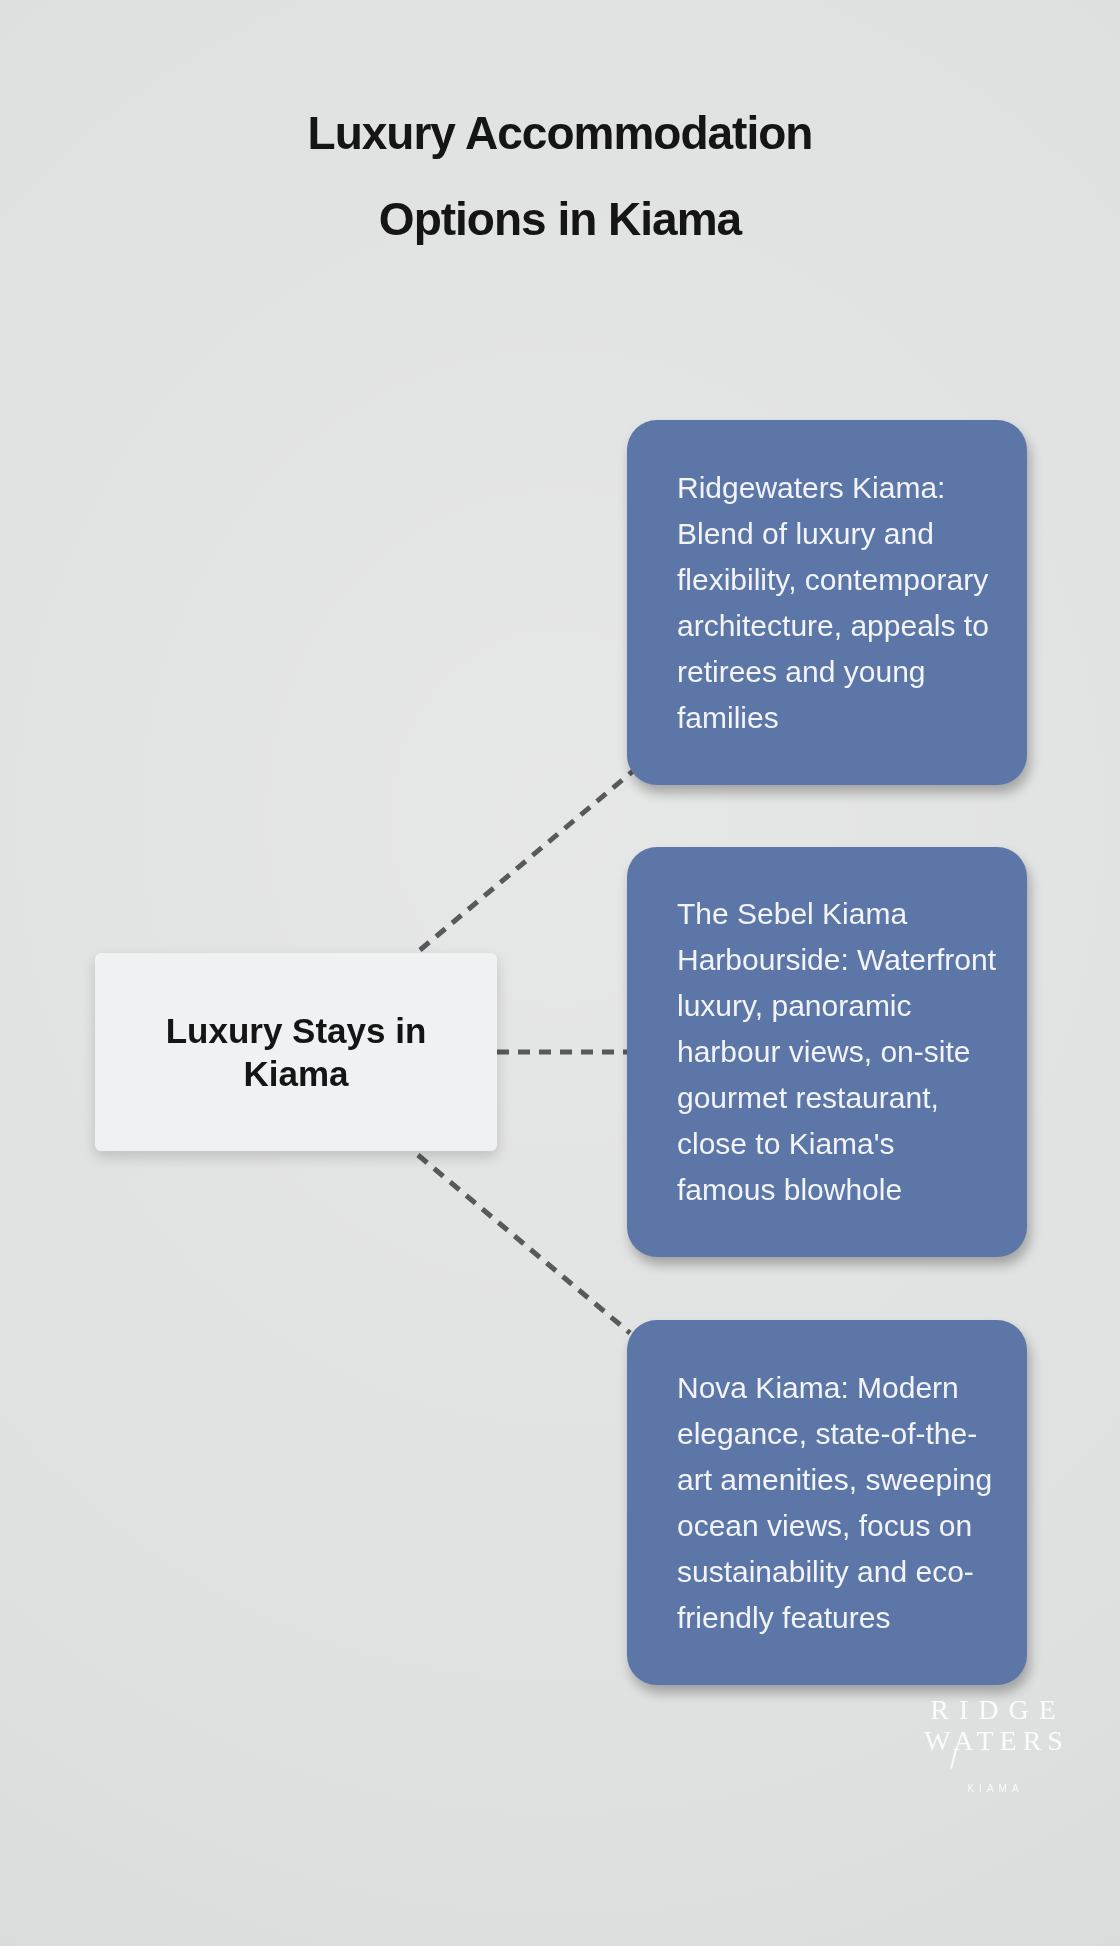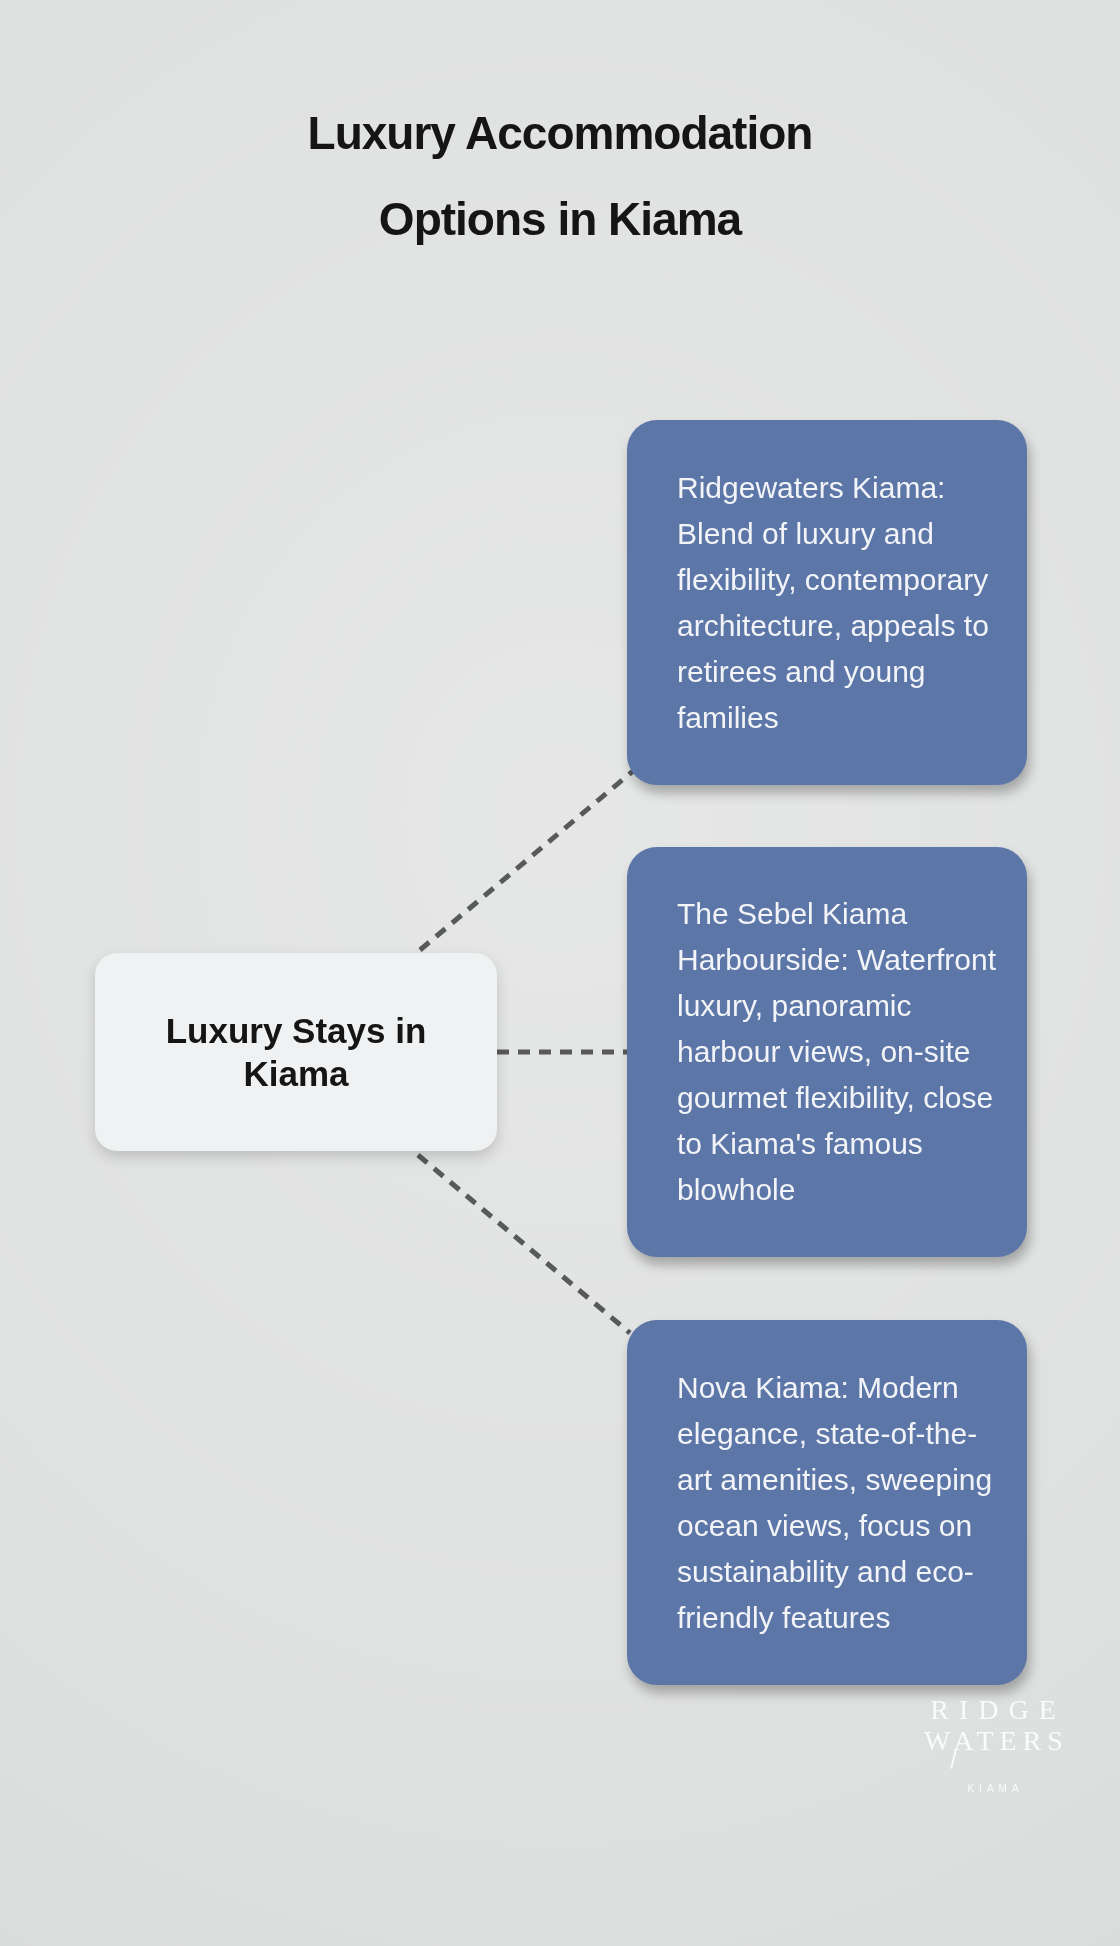--- a/index.html
+++ b/index.html
@@ -55,21 +55,21 @@
     stroke-dasharray: 12 9;
   }
 
   .root-node {
     position: absolute;
     left: 95px;
     top: 953px;
     width: 402px;
     height: 198px;
     background: var(--root-fill);
-    border-radius: 22px;
+    border-radius: 6px;
     box-shadow: 0 6px 14px rgba(0,0,0,0.16);
     display: flex;
     align-items: center;
     justify-content: center;
     text-align: center;
     padding: 0 42px;
   }
   .root-node .root-label {
     color: var(--root-text);
     font-size: 35px;
@@ -156,21 +156,21 @@
 
   <div class="root-node">
     <div class="root-label">Luxury Stays in Kiama</div>
   </div>
 
   <div class="branch-node n1">
     <div class="branch-text">Ridgewaters Kiama: Blend of luxury and flexibility, contemporary architecture, appeals to retirees and young families</div>
   </div>
 
   <div class="branch-node n2">
-    <div class="branch-text">The Sebel Kiama Harbourside: Waterfront luxury, panoramic harbour views, on-site gourmet flexibility, close to Kiama's famous blowhole</div>
+    <div class="branch-text">The Sebel Kiama Harbourside: Waterfront luxury, panoramic harbour views, on-site gourmet restaurant, close to Kiama's famous blowhole</div>
   </div>
 
   <div class="branch-node n3">
     <div class="branch-text">Nova Kiama: Modern elegance, state-of-the-art amenities, sweeping ocean views, focus on sustainability and eco-friendly features</div>
   </div>
 
   <div class="brand-logo">
     <div class="logo-line1">RIDGE</div>
     <div class="logo-line2">
       <span>WATERS</span>

